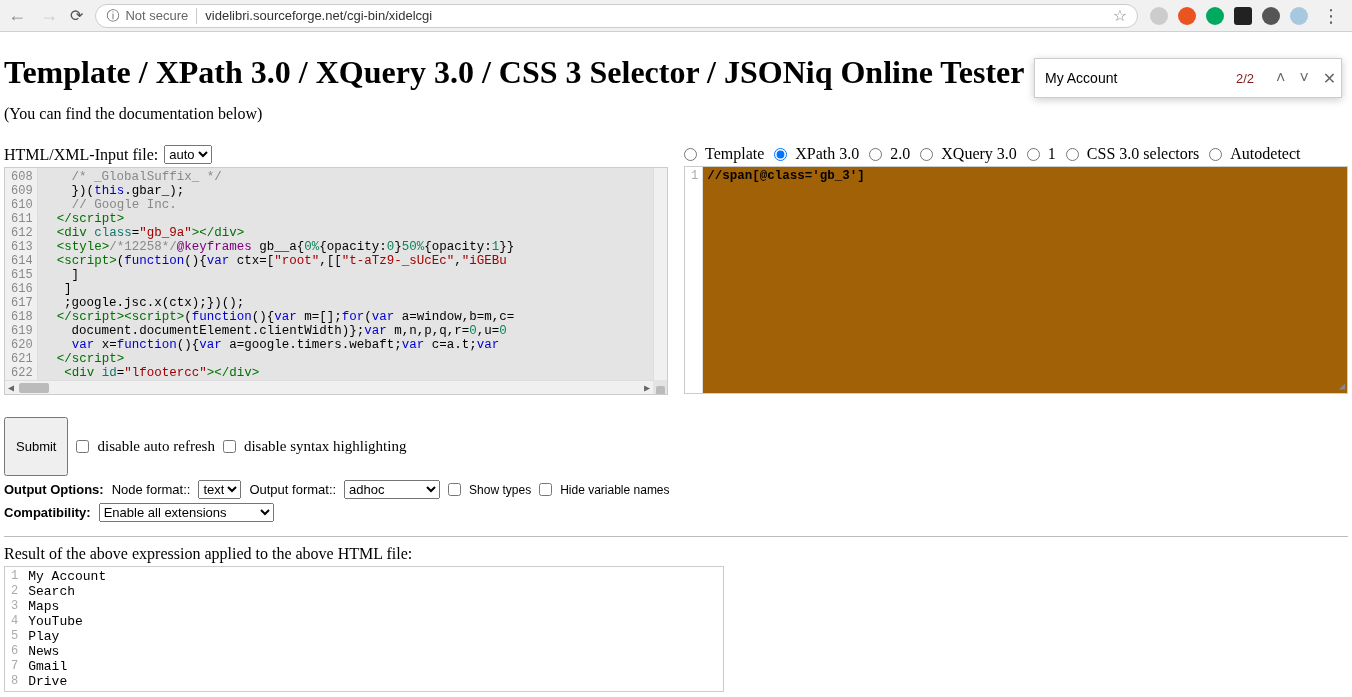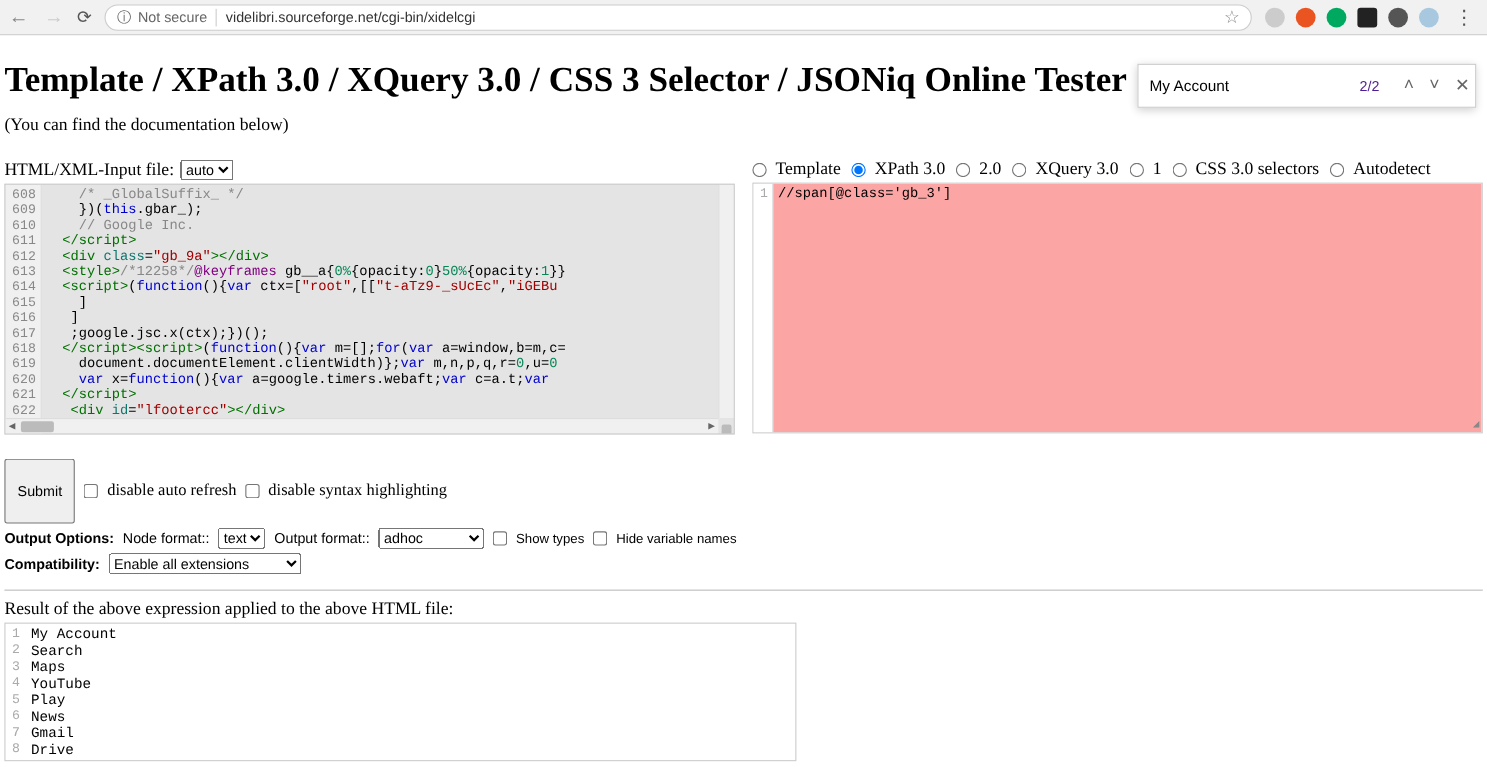--- a/index.html
+++ b/index.html
@@ -30,21 +30,21 @@
 .io-header { font-family: "Times New Roman", serif; font-size: 16px; margin-bottom: 3px; display: flex; align-items: center; gap: 6px; flex-wrap: wrap; }
 .io-header select { font-size: 13px; }
 .radio-group label { font-family: "Times New Roman", serif; font-size: 16px; margin-left: 2px; margin-right: 4px; }
 
 .code-box { border: 1px solid #ccc; height: 228px; position: relative; font-family: "Consolas","Courier New",monospace; font-size: 13px; display: flex; overflow: hidden; }
 .code-box.left { background: #e4e4e4; }
 .code-box.right { background: #fff; }
 .gutter { background: #f0f0f0; color: #888; text-align: right; padding: 2px 4px 2px 6px; border-right: 1px solid #ddd; user-select: none; white-space: pre; line-height: 14px; font-size: 12px; }
 .code-box.right .gutter { background: #fff; color: #aaa; }
 .code-content { padding: 2px 4px; white-space: pre; line-height: 14px; overflow: hidden; flex: 1; font-size: 12.5px; }
-.code-content.right-content { background: #fca5a5; }
+.code-content.right-content { background: #a16207; font-weight: bold; }
 .scroll-v { position: absolute; right: 0; top: 0; bottom: 14px; width: 14px; background: #f0f0f0; border-left: 1px solid #ddd; }
 .scroll-h { position: absolute; left: 0; right: 14px; bottom: 0; height: 14px; background: #f0f0f0; border-top: 1px solid #ddd; display: flex; align-items: center; }
 .scroll-thumb-v { position: absolute; left: 2px; right: 2px; background: #bbb; border-radius: 2px; }
 .scroll-thumb-h { height: 10px; background: #bbb; margin: 2px; border-radius: 2px; }
 .scroll-arrow { font-size: 10px; color: #666; padding: 0 3px; }
 .resize-grip { position: absolute; right: 2px; bottom: 2px; font-size: 10px; color: #888; line-height: 8px; }
 
 
 .c-comment { color: #888; }
 .c-num { color: #098658; }
@@ -63,21 +63,21 @@
 hr.sep { margin: 14px 0 8px 0; border: none; border-top: 1px solid #bbb; }
 
 .result-label { font-family: Liberation Serif, serif; font-size: 16px; margin-bottom: 3px; }
 .result-box { border: 1px solid #ccc; width: 720px; font-family: "Consolas","Courier New",monospace; font-size: 13px; display: flex; }
 .result-gutter { color: #aaa; text-align: right; padding: 2px 6px; white-space: pre; line-height: 15px; font-size: 12px; }
 .result-content { padding: 2px 4px; white-space: pre; line-height: 15px; }
 
 
 .find-popup { position:absolute; top:58px; right:10px; width:308px; height:40px; background:#fff; border:1px solid #ccc; box-shadow:0 2px 8px rgba(0,0,0,.2); display:flex; align-items:center; padding:0 10px; gap:10px; z-index:50; }
 .find-popup input { border:none; outline:none; flex:1; font-size:14px; }
-.find-count { color:#4c1d95; font-size:13px; }
+.find-count { color:#7f1d1d; font-size:13px; }
 .find-divider { width:1px; height:22px; background:#ddd; }
 .find-icon { color:#666; font-size:16px; cursor:pointer; padding: 0 2px; user-select: none; }
 </style>
 </head>
 <body>
 
 <div class="browser-chrome">
   <div class="nav-arrows">
     <span class="nav-arrow">←</span>
     <span class="nav-arrow disabled">→</span>

